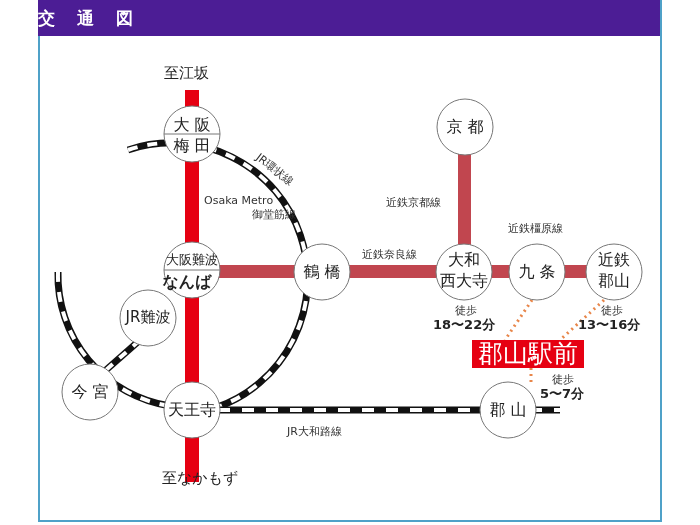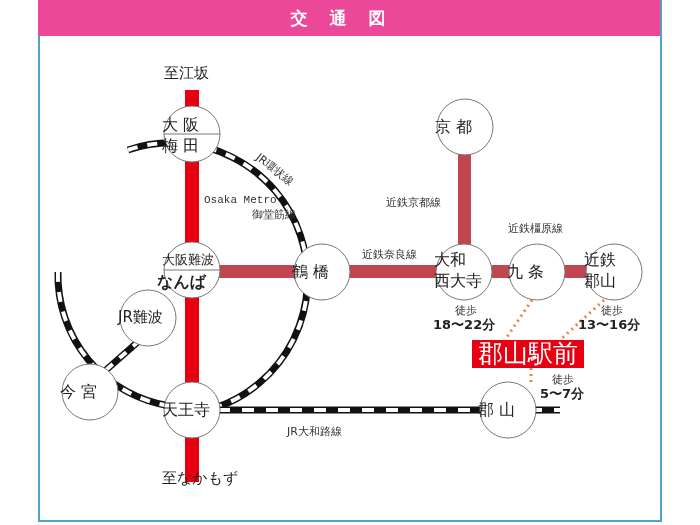--- a/index.html
+++ b/index.html
@@ -1,21 +1,21 @@
 <!DOCTYPE html>
 <html><head>
 <meta charset="utf-8">
 <style>
   html, body { margin: 0; padding: 0; background: #ffffff; }
   body { width: 700px; height: 525px; position: relative; overflow: hidden;
          font-family: "DejaVu Sans", "Liberation Sans", sans-serif; }
   .frame { position: absolute; left: 38px; top: 0; width: 620px; height: 520px;
            border: 2px solid #4fa1c8; border-top: none; box-sizing: content-box; }
   .header { position: absolute; left: 38px; top: 0; width: 622px; height: 36px;
-            background: #ec4899; color: #fff; text-align: center;
+            background: #4c1d95; color: #fff; 
             font-weight: bold; font-size: 17px; line-height: 36px; letter-spacing: 22px; }
   svg { position: absolute; left: 0; top: 0; }
 </style>
 </head>
 <body>
 
 <div class="frame"></div>
 <div class="header">交通図</div>
 
 <svg width="700" height="525" viewBox="0 0 700 525">
@@ -72,30 +72,30 @@
     <circle cx="508" cy="410" r="28"></circle>
   </g>
   <line x1="164" y1="134" x2="220" y2="134" stroke="#777" stroke-width="1"></line>
   <line x1="164" y1="270" x2="220" y2="270" stroke="#777" stroke-width="1"></line>
 
   <rect x="472" y="340" width="112" height="28" fill="#e60012"></rect>
 </svg>
 
 <style>
   .t { position: absolute; white-space: nowrap; color: #222; }
-  .st { font-size: 16px; width: 60px; }
+  .st { font-size: 16px; text-align: center; width: 60px; }
   .sm { font-size: 11px; color: #333; }
   .md { font-size: 13px; color: #222; font-weight: bold; }
   .dir { font-size: 15px; color: #222; }
 </style>
 
 <span class="t dir" style="left:164px;top:64px;">至江坂</span>
 <span class="t dir" style="left:162px;top:462px;margin-top:7px;">至なかもず</span>
 
-<span class="t sm" style="left:204px;top:194px;font-family:Liberation Mono, monospace;">Osaka Metro</span>
+<span class="t sm" style="left:204px;top:194px;">Osaka Metro</span>
 <span class="t sm" style="left:204px;top:207px;margin-left:48px;">御堂筋線</span>
 <span class="t sm" style="left:262px;top:150px;transform:rotate(38deg);transform-origin:left top;">JR環状線</span>
 <span class="t sm" style="left:287px;top:424px;">JR大和路線</span>
 <span class="t sm" style="left:386px;top:195px;">近鉄京都線</span>
 <span class="t sm" style="left:362px;top:247px;">近鉄奈良線</span>
 <span class="t sm" style="left:508px;top:221px;">近鉄橿原線</span>
 
 <span class="t st" style="left:162px;top:115px;">大 阪</span>
 <span class="t st" style="left:162px;top:136px;">梅 田</span>
 <span class="t st" style="left:162px;top:251px;font-size:13px;">大阪難波</span>

